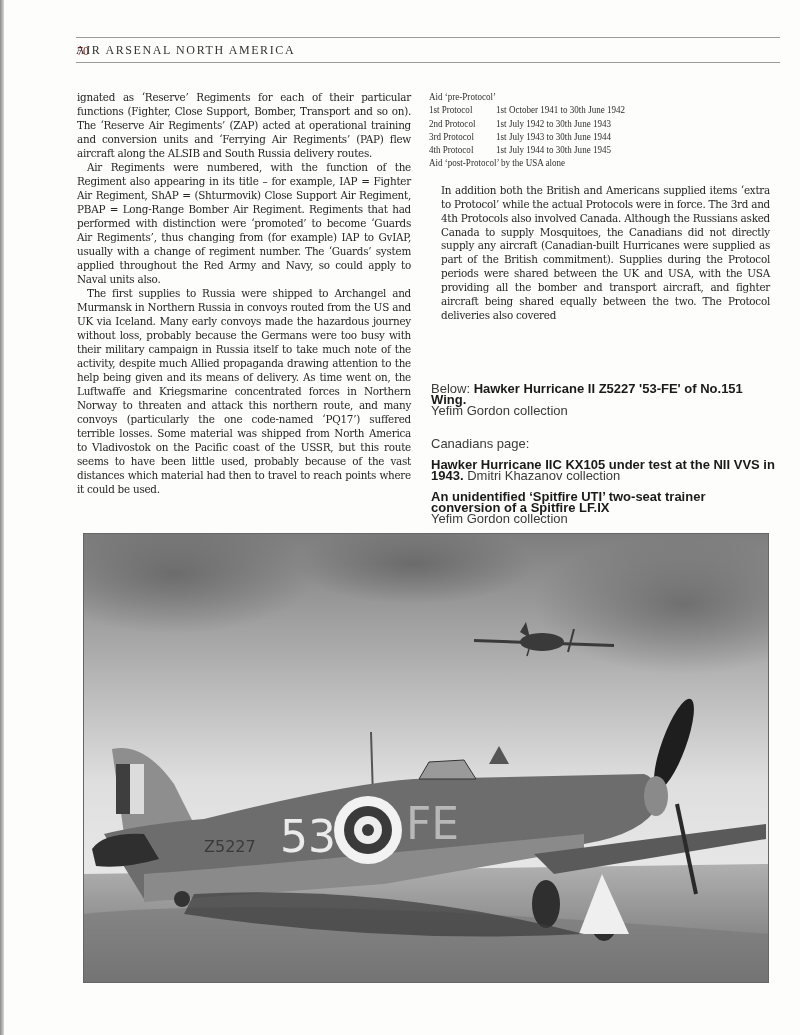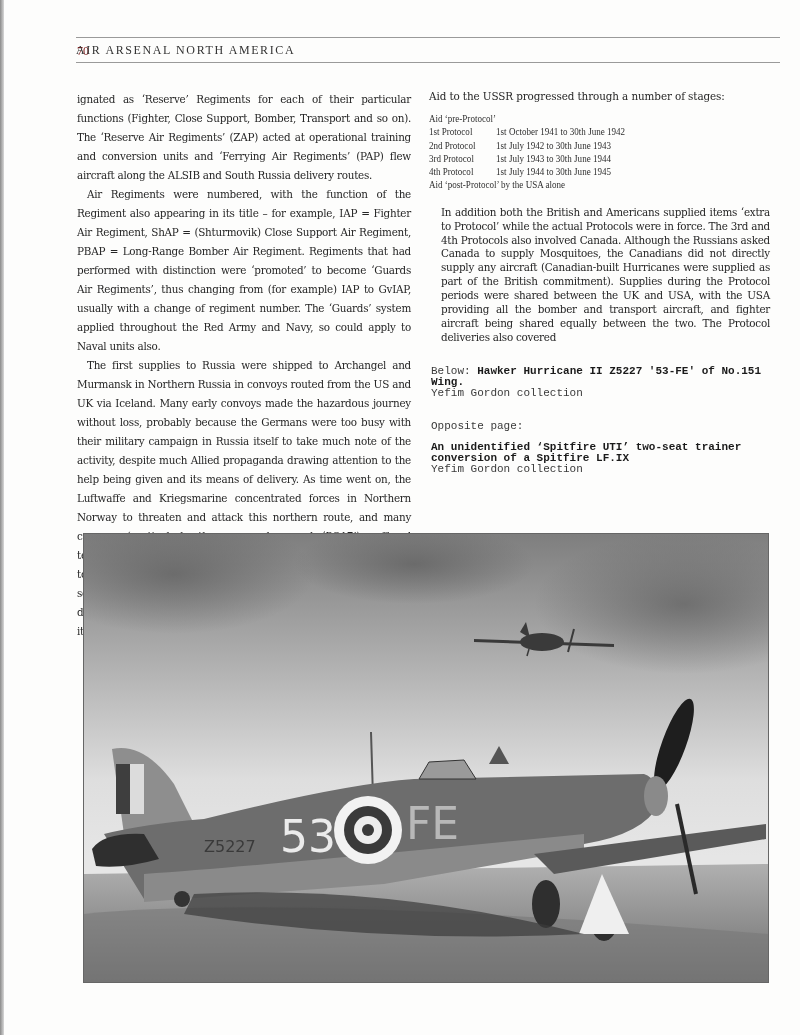--- a/index.html
+++ b/index.html
@@ -19,43 +19,43 @@
     .page-no {
       position: absolute; left: 77px; top: 44px;
       font-family: "Liberation Serif", serif; font-size: 12px; color: #7f1d1d;
     }
     .running-head {
       position: absolute; left: 76px; width: 704px; top: 43px; 
       font-family: "Liberation Serif", serif; font-size: 12px; letter-spacing: 1.6px; color: #333;
     }
     .col-left {
       position: absolute; left: 77px; top: 90px; width: 334px;
-      font-family: "DejaVu Serif", serif; font-size: 10.4px; line-height: 19px;
+      font-family: "DejaVu Serif", serif; font-size: 10.4px; line-height: 14px;
       text-align: justify; letter-spacing: -0.25px; color: #262626;
     }
     .col-left p { margin: 0; text-indent: 10px; }
     .col-left p.first { text-indent: 0; }
     .col-right {
       position: absolute; left: 429px; top: 90px; width: 341px;
       font-family: "DejaVu Serif", serif; font-size: 10.4px; line-height: 13.9px;
       color: #262626;
     }
     .intro { margin: 0 0 8px 0; letter-spacing: -0.1px; }
     .protocol-table {
       font-family: "Liberation Serif", serif; font-size: 10.5px; line-height: 13.3px;
       transform: scaleX(0.86); transform-origin: left top; width: 300px; color: #2e2e2e;
     }
     .protocol-row { display: flex; }
     .protocol-row .label { width: 78px; }
     .para-right {
       margin: 14px 0 0 12px; text-align: justify; letter-spacing: -0.25px;
     }
     .captions {
-      position: absolute; left: 431px; top: 366px; width: 345px;
-      font-family: Liberation Mono, monospace; font-size: 11px; line-height: 11px; color: #3a3a3a;
+      position: absolute; left: 431px; top: 383px; width: 345px;
+      font-family: Liberation Sans, sans-serif; font-size: 13px; line-height: 11px; color: #3a3a3a;
     }
     .captions b { color: #1a1a1a; }
     .cap { margin: 0 0 10px 0; }
     .cap.gap { margin-bottom: 22px; }
     .photo {
       position: absolute; left: 83px; top: 533px; width: 684px; height: 448px;
       border: 1px solid #666; overflow: hidden;
       background: linear-gradient(to bottom, #8a8a8a 0%, #b5b5b5 30%, #dcdcdc 55%, #e8e8e8 65%, #9c9c9c 72%, #7a7a7a 100%);
     }
     .photo svg { position: absolute; left: 0; top: 0; }
@@ -70,21 +70,20 @@
 <div class="running-head">AIR ARSENAL NORTH AMERICA</div>
 <div class="rule bottom"></div>
 
 <div class="col-left">
   <p class="first">ignated as ‘Reserve’ Regiments for each of their particular functions (Fighter, Close Support, Bomber, Transport and so on). The ‘Reserve Air Regiments’ (ZAP) acted at operational training and conversion units and ‘Ferrying Air Regiments’ (PAP) flew aircraft along the ALSIB and South Russia delivery routes.</p>
   <p>Air Regiments were numbered, with the function of the Regiment also appearing in its title – for example, IAP = Fighter Air Regiment, ShAP = (Shturmovik) Close Support Air Regiment, PBAP = Long-Range Bomber Air Regiment. Regiments that had performed with distinction were ‘promoted’ to become ‘Guards Air Regiments’, thus changing from (for example) IAP to GvIAP, usually with a change of regiment number. The ‘Guards’ system applied throughout the Red Army and Navy, so could apply to Naval units also.</p>
   <p>The first supplies to Russia were shipped to Archangel and Murmansk in Northern Russia in convoys routed from the US and UK via Iceland. Many early convoys made the hazardous journey without loss, probably because the Germans were too busy with their military campaign in Russia itself to take much note of the activity, despite much Allied propaganda drawing attention to the help being given and its means of delivery. As time went on, the Luftwaffe and Kriegsmarine concentrated forces in Northern Norway to threaten and attack this northern route, and many convoys (particularly the one code-named ‘PQ17’) suffered terrible losses. Some material was shipped from North America to Vladivostok on the Pacific coast of the USSR, but this route seems to have been little used, probably because of the vast distances which material had then to travel to reach points where it could be used.</p>
 </div>
 
 <div class="col-right">
-  <p class="intro">Aid to the USSR progressed through a number of stages:</p>
   <div class="protocol-table">
     <div class="protocol-row">
       <span>Aid ‘pre-Protocol’</span>
     </div>
     <div class="protocol-row">
       <span class="label">1st Protocol</span>
       <span>1st October 1941 to 30th June 1942</span>
     </div>
     <div class="protocol-row">
       <span class="label">2nd Protocol</span>
@@ -103,21 +102,24 @@
     </div>
   </div>
   <p class="para-right">In addition both the British and Americans supplied items ‘extra to Protocol’ while the actual Protocols were in force. The 3rd and 4th Protocols also involved Canada. Although the Russians asked Canada to supply Mosquitoes, the Canadians did not directly supply any aircraft (Canadian-built Hurricanes were supplied as part of the British commitment). Supplies during the Protocol periods were shared between the UK and USA, with the USA providing all the bomber and transport aircraft, and fighter aircraft being shared equally between the two. The Protocol deliveries also covered</p>
 </div>
 
 <div class="captions">
   <div class="cap gap">
     <span>Below: </span><b>Hawker Hurricane II Z5227 '53-FE' of No.151 Wing.</b><br>
     <span>Yefim Gordon collection</span>
   </div>
-  <div class="cap">Opposite page:</div>
+  <div class="cap">Canadians page:</div>
+  <div class="cap">
+    <b>Hawker Hurricane IIC KX105 under test at the NII VVS in 1943.</b><span> Dmitri Khazanov collection</span>
+  </div>
   <div class="cap">
     <b>An unidentified ‘Spitfire UTI’ two-seat trainer conversion of a Spitfire LF.IX</b><br>
     <span>Yefim Gordon collection</span>
   </div>
 </div>
 
 <div class="photo">
   <svg width="684" height="448" viewBox="0 0 684 448">
     <defs>
       <linearGradient id="sky" x1="0" y1="0" x2="0" y2="1">

